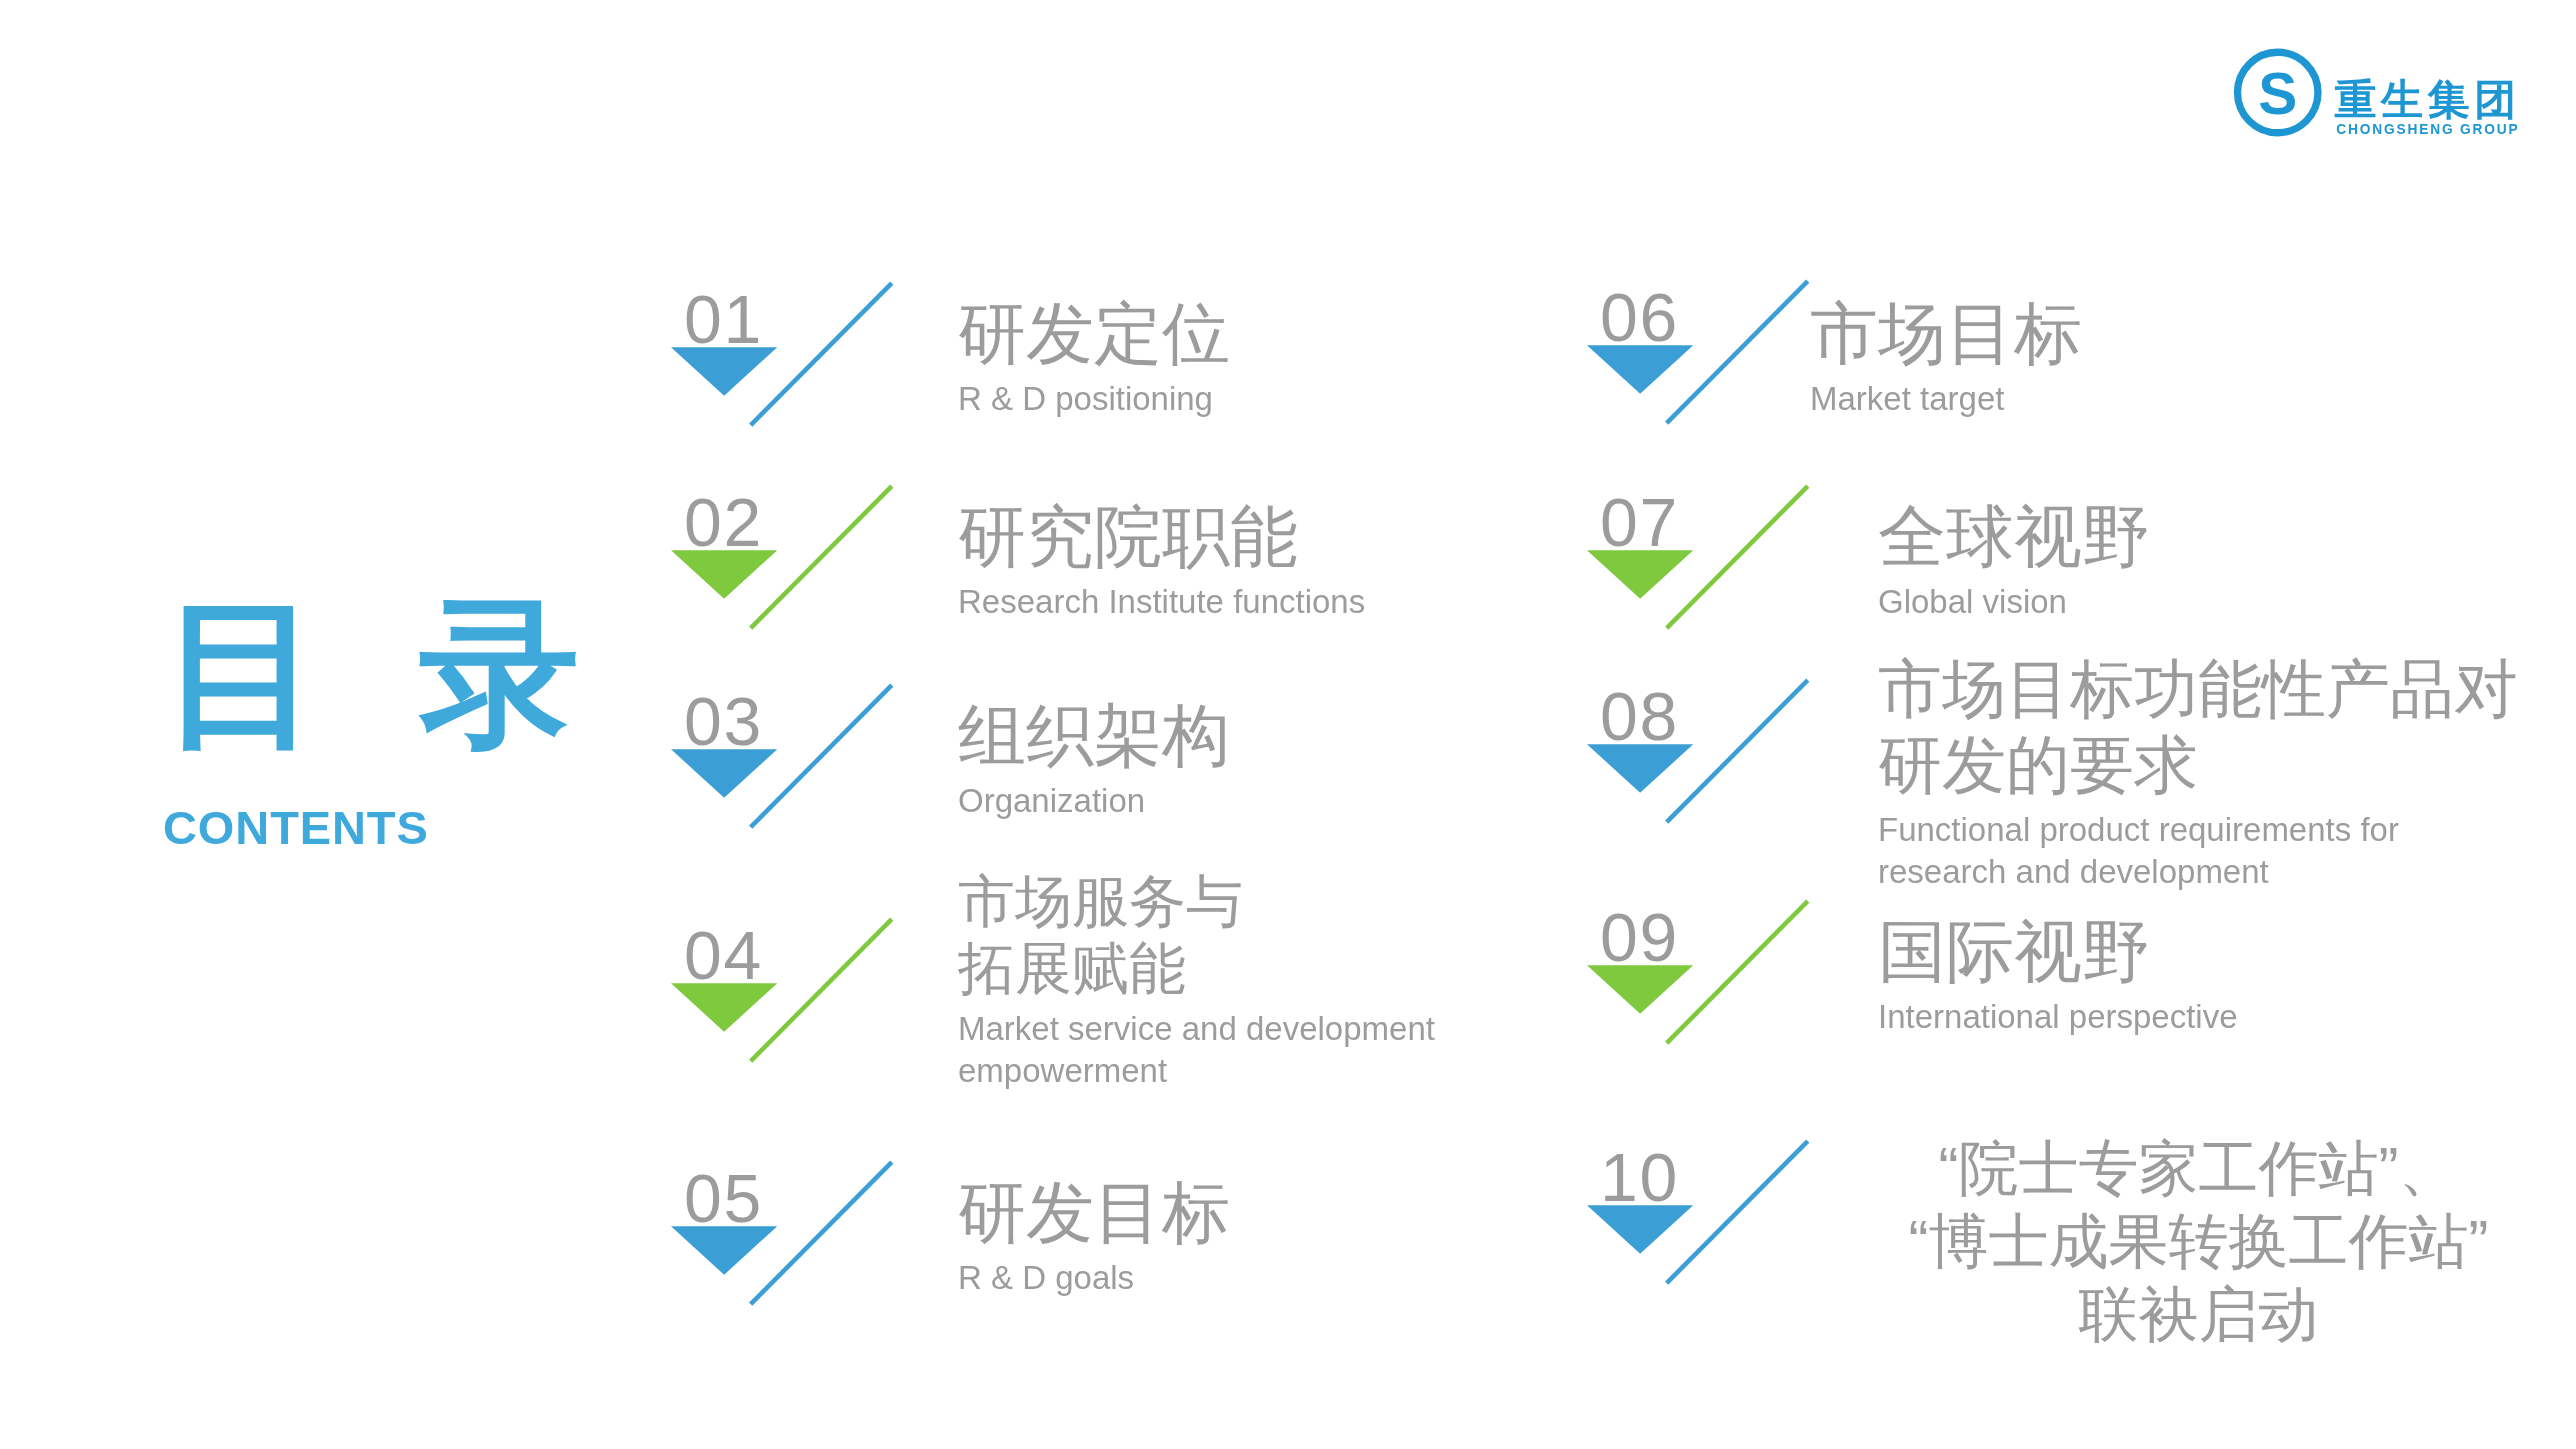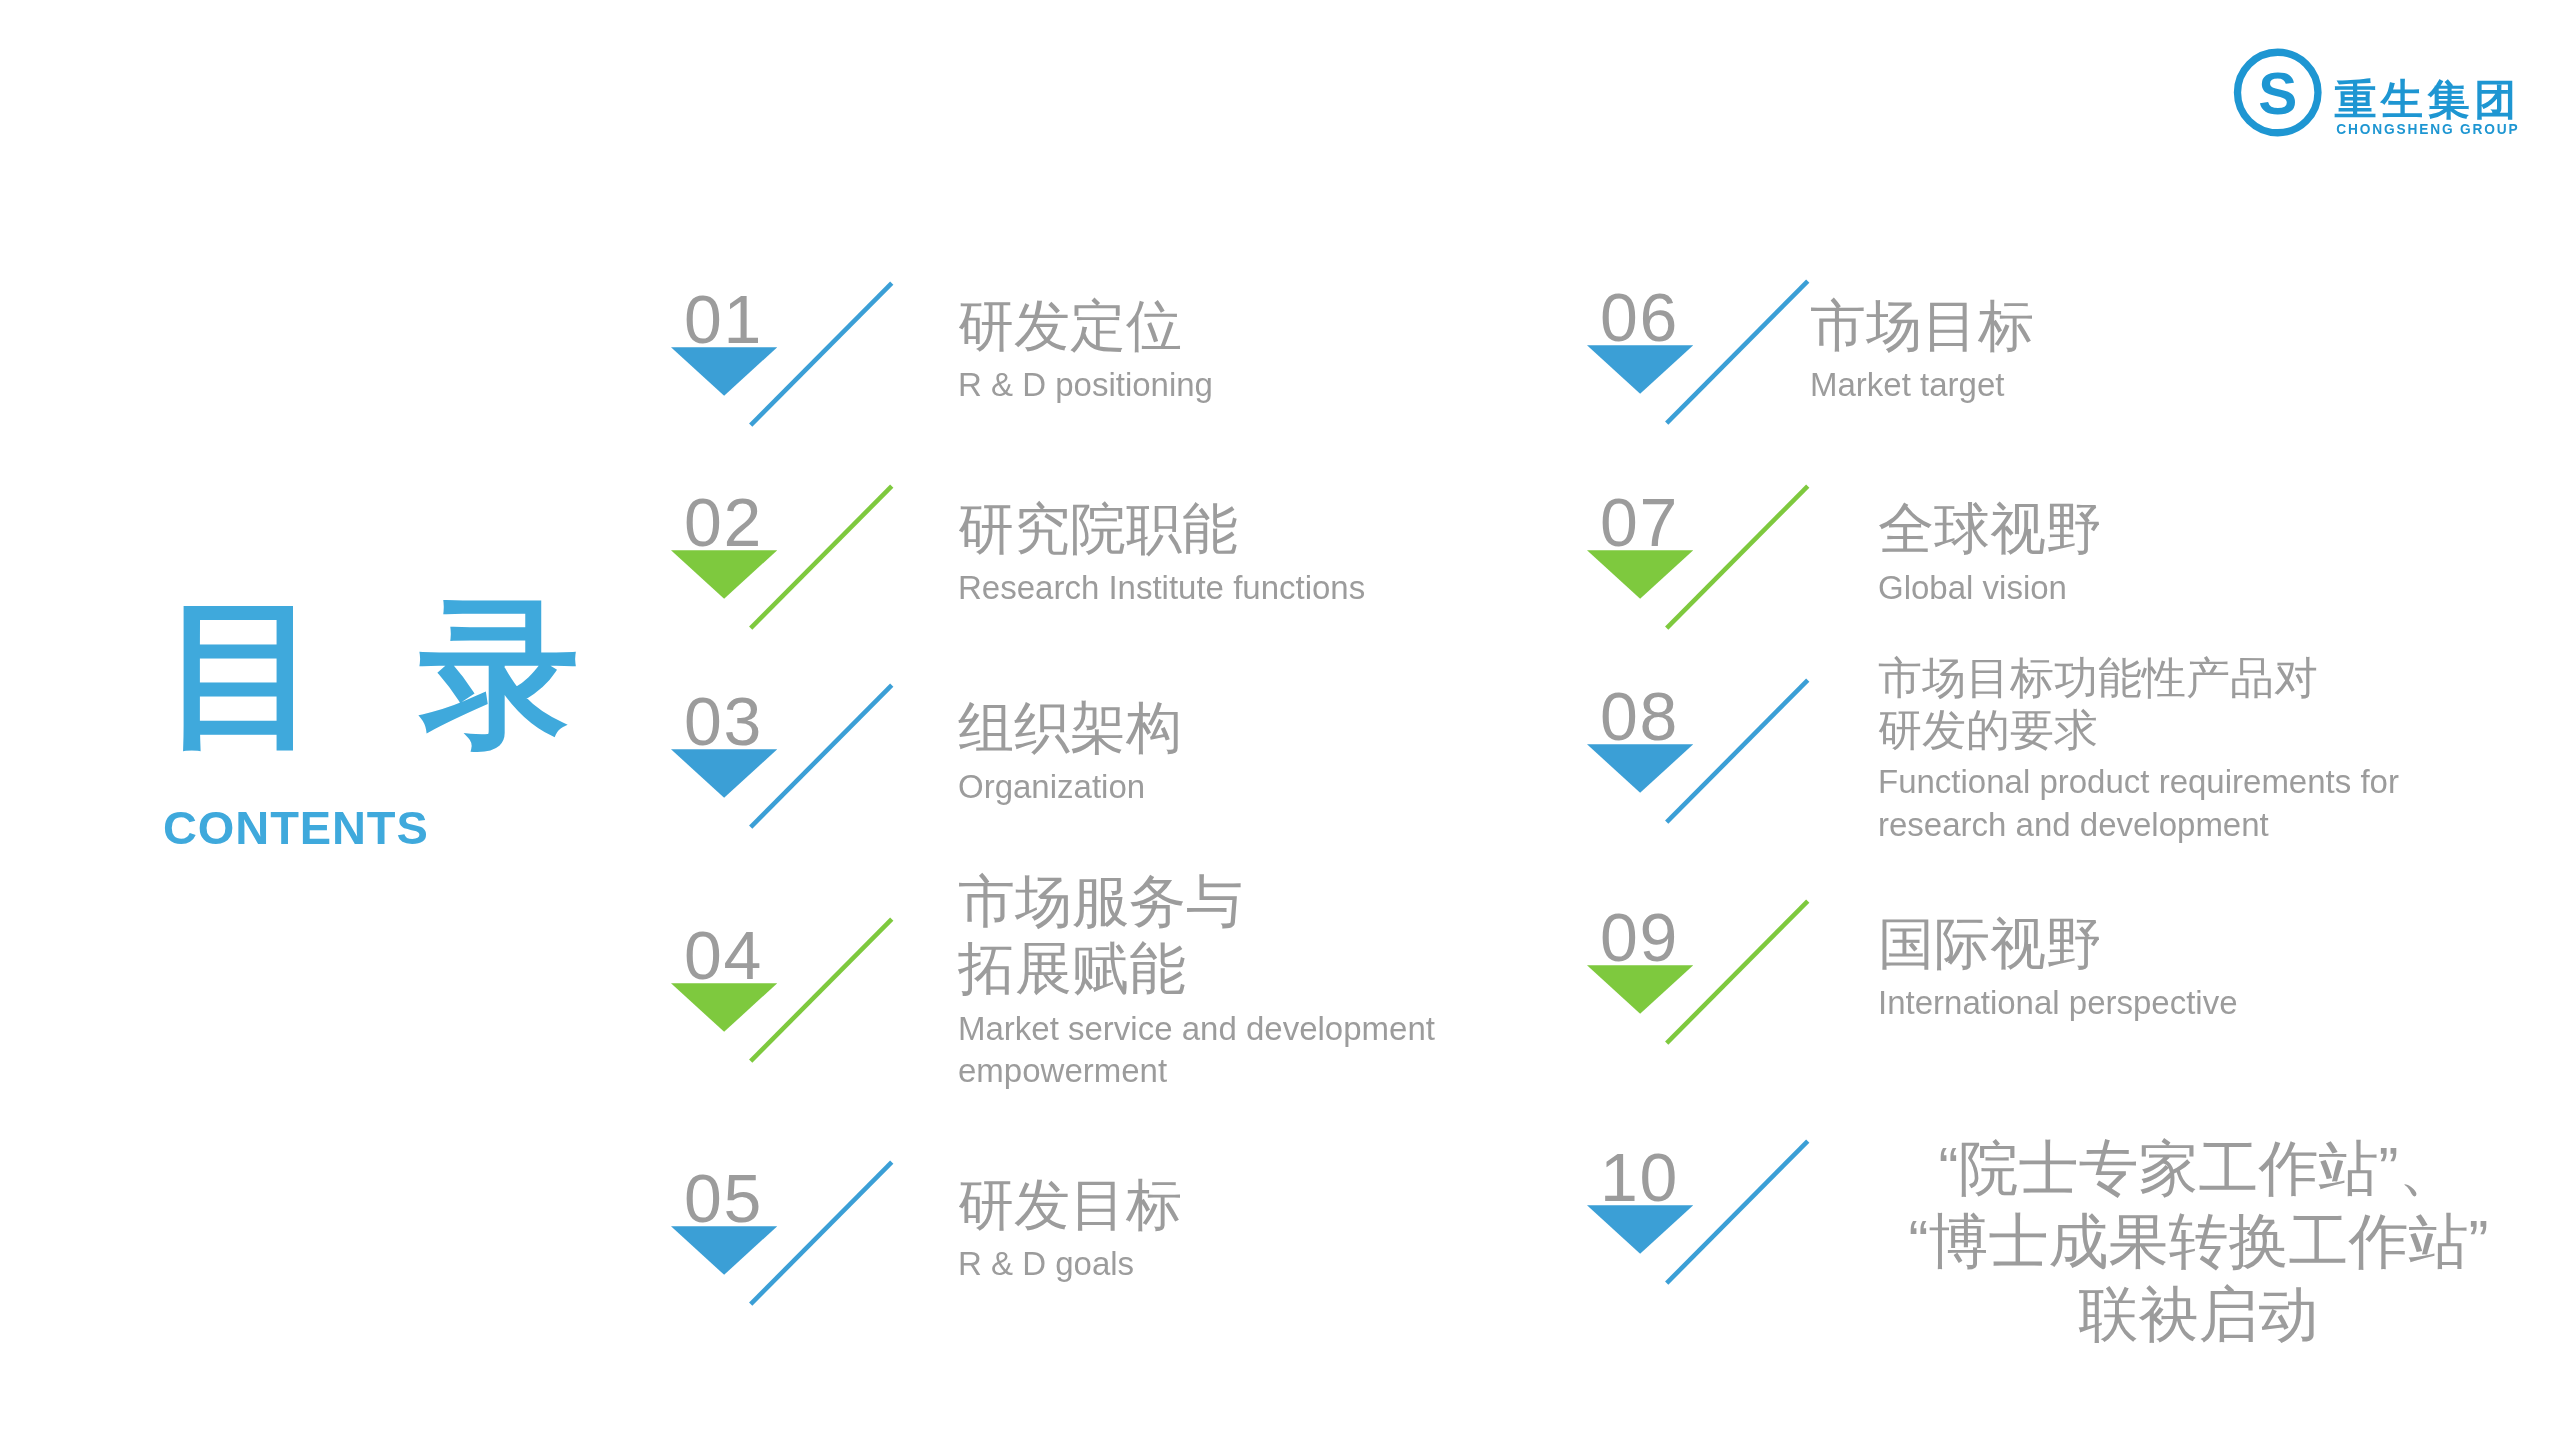--- a/index.html
+++ b/index.html
@@ -37,30 +37,30 @@
     position:absolute;left:13px;top:1.8px;font-size:68px;line-height:68px;
     color:var(--gray);font-weight:400;letter-spacing:1.8px;
   }
   .deco{position:absolute;left:0;top:0;width:229px;height:156px;overflow:visible;}
   .tri{fill:var(--blue);}
   .slash{stroke:var(--blue);stroke-width:5;}
   .green .tri{fill:var(--green);}
   .green .slash{stroke:var(--green);}
   .text{position:absolute;width:696px;}
   .title{
-    font-size:56px;line-height:1.15;color:var(--gray);font-weight:400;
+    font-size:68px;line-height:1.15;color:var(--gray);font-weight:400;
     white-space:pre-line;
   }
   .subtitle{
     font-size:33px;line-height:1.28;color:var(--gray);margin-top:5.5px;
     white-space:pre-line;
   }
   .subtitle:empty{display:none;}
   .t72 .title{font-size:57px;line-height:1.18;}
-  .t68 .title{font-size:44px;line-height:1.18;}
+  .t68 .title{font-size:64px;line-height:1.18;}
   .t66 .title{font-size:60px;line-height:1.22;}
   .center .text-inner, .center .title{text-align:center;}
   .center .text{width:641px;}
 </style>
 </head>
 <body>
 
 <div class="logo">
   <svg width="311" height="112" viewBox="0 0 340 122">
     <g>

